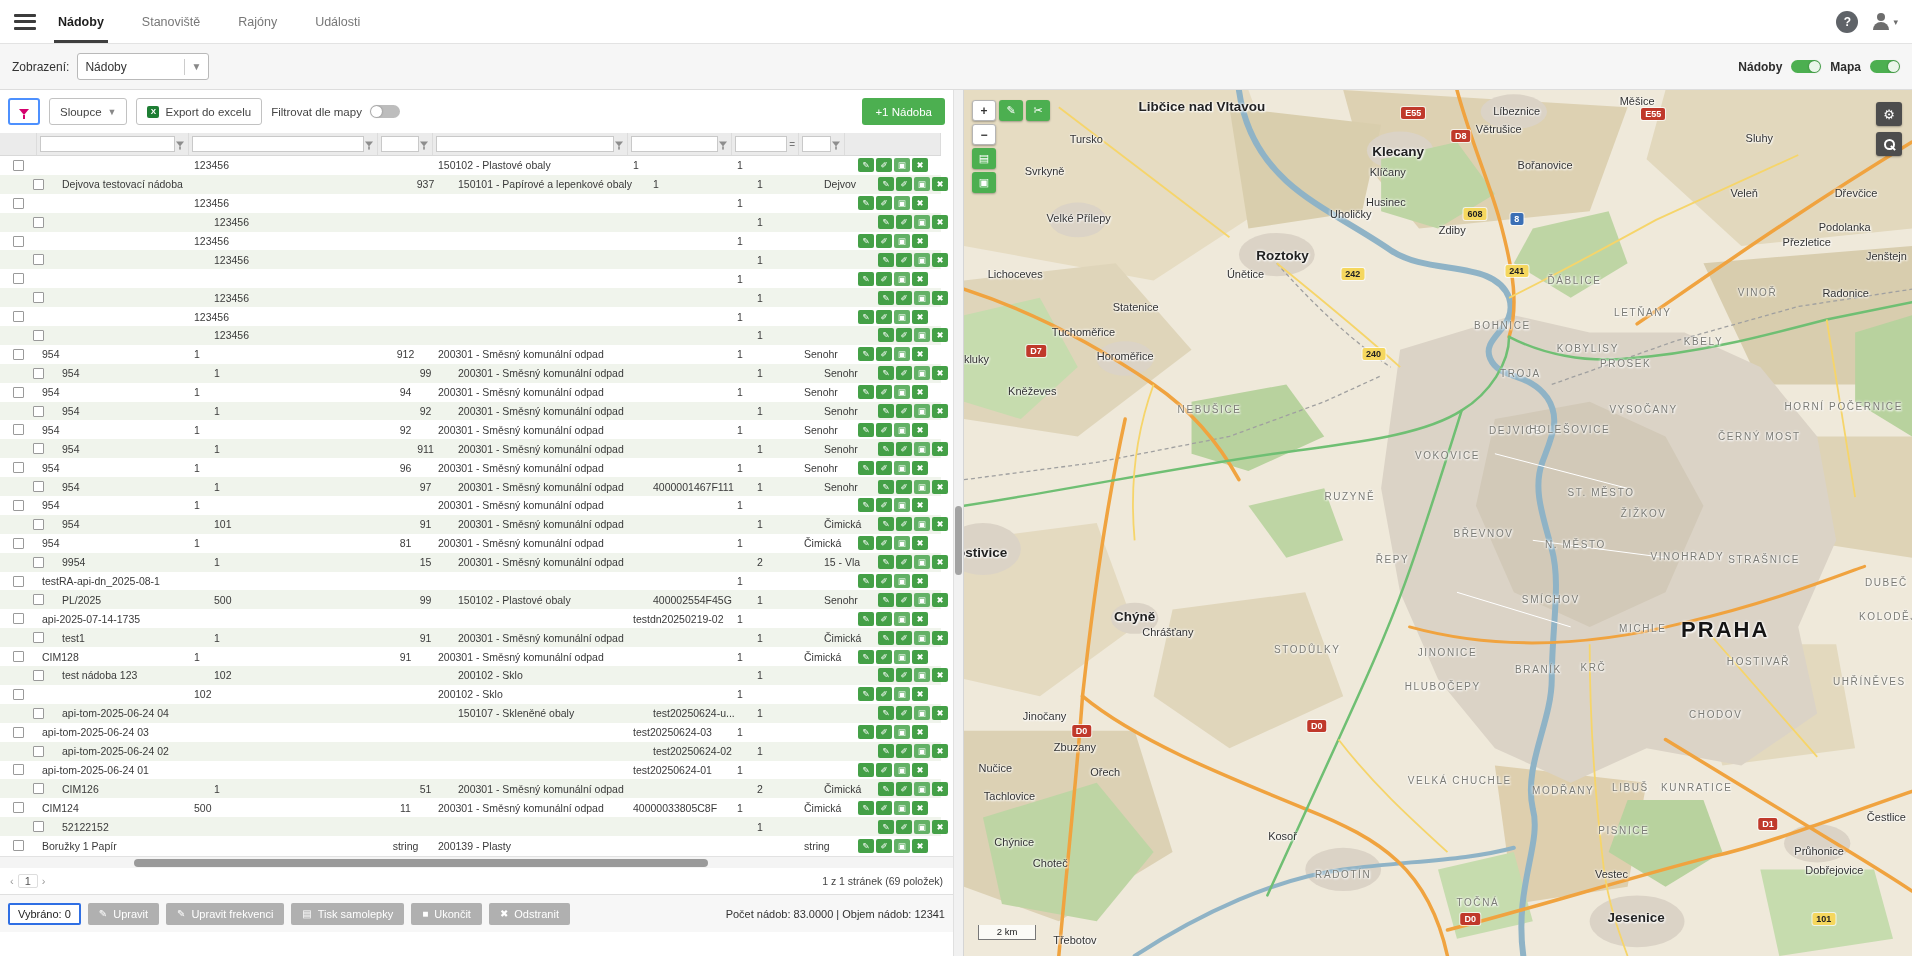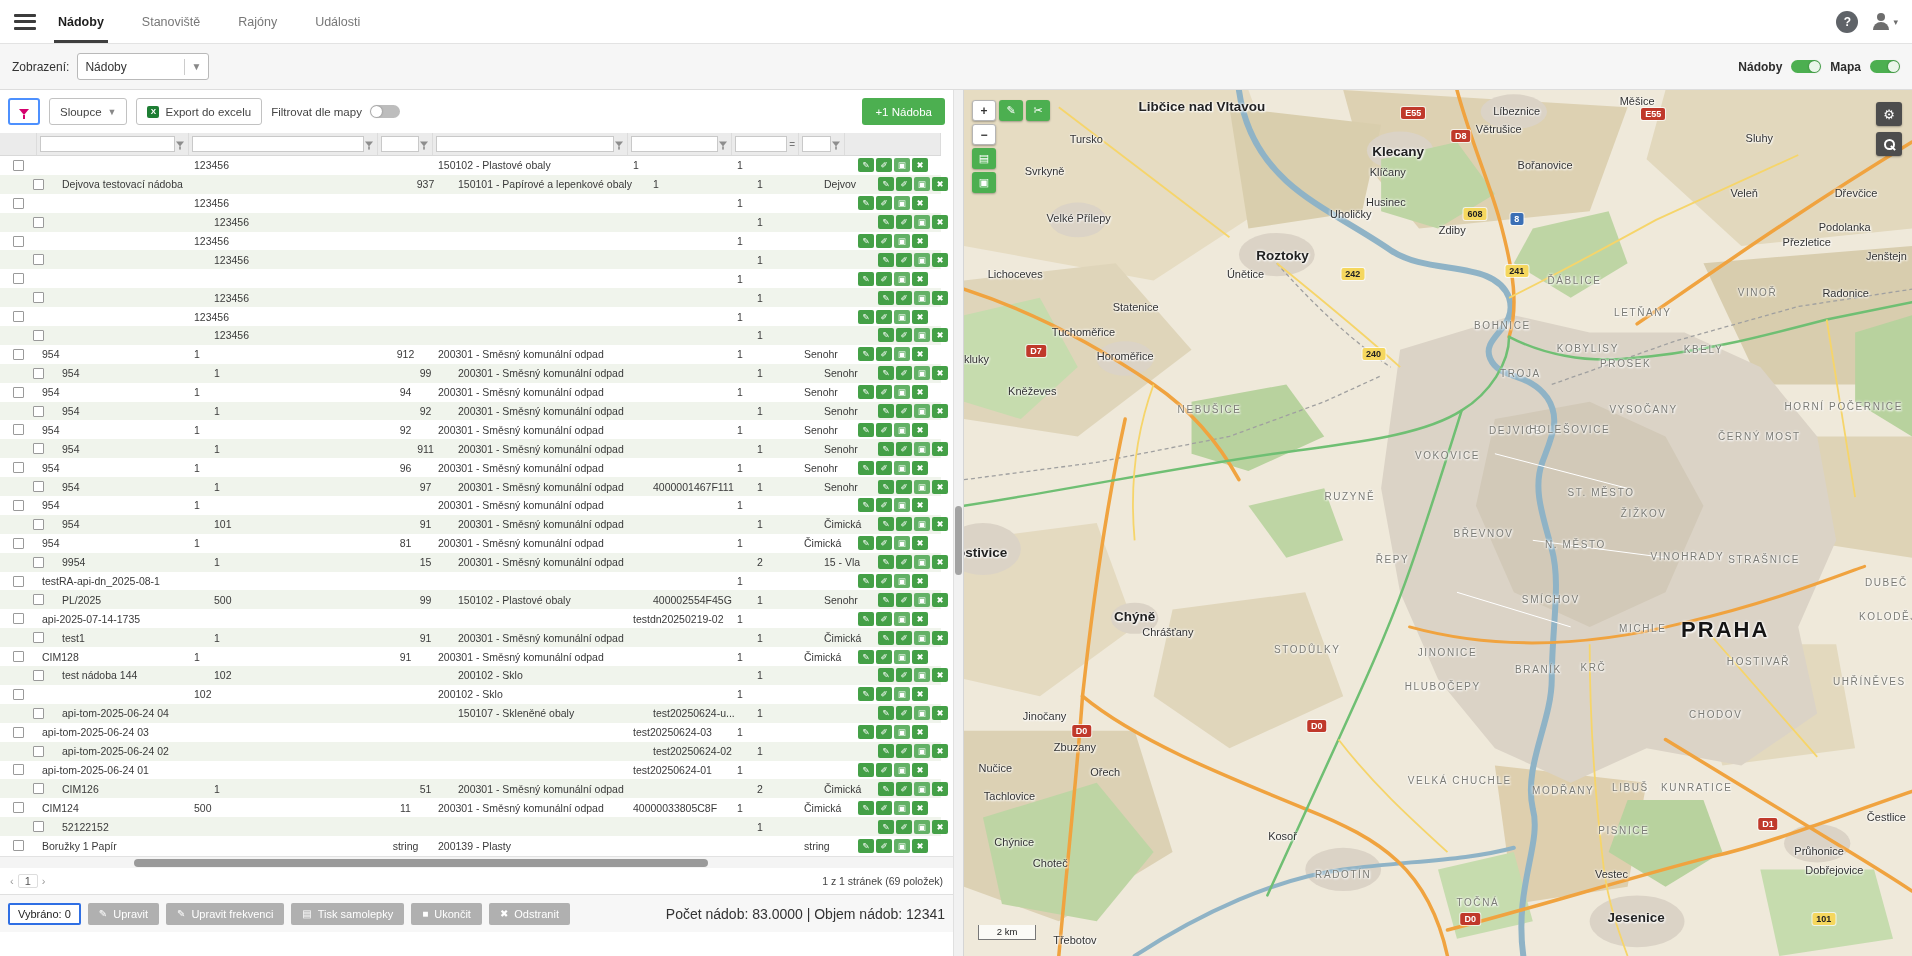--- a/index.html
+++ b/index.html
@@ -79,21 +79,21 @@
   .hscroll .thumb { position: absolute; top: 2px; left: 134px; width: 574px; height: 8px; background: #9a9a9a; border-radius: 4px; }
 
   .pager { height: 26px; display: flex; align-items: center; padding: 0 10px; font-size: 11px; color: #9a9a9a; }
   .pager .pg { margin: 0 4px; color: #555; border: 1px solid #ddd; padding: 0 6px; border-radius: 2px; background: #fff; }
   .pager-info { margin-left: auto; color: #444; font-size: 10.5px; }
 
   .footerbar { height: 38px; background: #f7f7f7; border-top: 1px solid #e0e0e0; display: flex; align-items: center; padding: 0 8px; gap: 7px; }
   .selected-box { border: 2px solid #2f6fe4; background: #fff; border-radius: 2px; padding: 3px 8px; font-size: 11px; color: #222; }
   .fbtn { background: #b0b0b0; border: none; color: #fff; font-size: 11px; border-radius: 2px; padding: 5px 11px; display: flex; align-items: center; gap: 6px; cursor: pointer; font-family: inherit; }
   .fbtn-ico { font-size: 10px; }
-  .footer-stats { margin-left: auto; font-size: 14px; color: #333; }
+  .footer-stats { margin-left: auto; font-size: 11px; color: #333; }
 
   
   .map-svg { position: absolute; inset: 0; width: 100%; height: 100%; }
   .map-labels { position: absolute; inset: 0; }
   .lbl { position: absolute; transform: translate(-50%, -50%); white-space: nowrap;
          text-shadow: 0 0 3px #fff, 0 0 3px #fff, 1px 1px 2px #fff; }
   .lbl-city { font-size: 22px; font-weight: bold; color: #141414; letter-spacing: 2px; }
   .lbl-town { font-size: 13.5px; font-weight: bold; color: #222; }
   .lbl-village { font-size: 11px; color: #333; }
   .lbl-district { font-size: 10px; color: #7b7b75; letter-spacing: 1.6px; }
@@ -694,21 +694,21 @@
               <span class="act edit">✎</span>
               <span class="act edit-dialog">✐</span>
               <span class="act duplicate">▣</span>
               <span class="act delete">✖</span>
             </div>
           </div>
           <div class="grid-row row alt">
             <div class="cell cb-cell">
               <span class="checkbox"></span>
             </div>
-            <div class="cell c0">test nádoba 144</div>
+            <div class="cell c0">test nádoba 123</div>
             <div class="cell c1">102</div>
             <div class="cell c2"></div>
             <div class="cell c3">200102 - Sklo</div>
             <div class="cell c4"></div>
             <div class="cell c5">1</div>
             <div class="cell c6"></div>
             <div class="cell akce">
               <span class="act edit">✎</span>
               <span class="act edit-dialog">✐</span>
               <span class="act duplicate">▣</span>
@@ -1040,21 +1040,21 @@
           <div class="lbl lbl-village" style="left: 9.1%; top: 89.3%;">Choteč</div>
           <div class="lbl lbl-village" style="left: 68.3%; top: 90.5%;">Vestec</div>
           <div class="lbl lbl-village" style="left: 91.8%; top: 90.1%;">Dobřejovice</div>
           <div class="lbl lbl-village" style="left: 11.7%; top: 98.2%;">Třebotov</div>
           <div class="lbl lbl-village" style="left: 97.3%; top: 83.9%;">Čestlice</div>
           <div class="lbl lbl-district" style="left: 64.4%; top: 21.9%;">ĎÁBLICE</div>
           <div class="lbl lbl-district" style="left: 83.7%; top: 23.3%;">VINOŘ</div>
           <div class="lbl lbl-district" style="left: 56.8%; top: 27.1%;">BOHNICE</div>
           <div class="lbl lbl-district" style="left: 71.6%; top: 25.6%;">LETŇANY</div>
           <div class="lbl lbl-district" style="left: 65.8%; top: 29.8%;">KOBYLISY</div>
-          <div class="lbl lbl-district" style="left: 78%; top: 29%; margin-top: 8px;">KBELY</div>
+          <div class="lbl lbl-district" style="left: 78%; top: 29%;">KBELY</div>
           <div class="lbl lbl-district" style="left: 69.8%; top: 31.5%;">PROSEK</div>
           <div class="lbl lbl-district" style="left: 58.7%; top: 32.7%;">TROJA</div>
           <div class="lbl lbl-district" style="left: 25.9%; top: 36.8%;">NEBUŠICE</div>
           <div class="lbl lbl-district" style="left: 71.7%; top: 36.8%;">VYSOČANY</div>
           <div class="lbl lbl-district" style="left: 92.8%; top: 36.5%;">HORNÍ POČERNICE</div>
           <div class="lbl lbl-district" style="left: 58.2%; top: 39.3%;">DEJVICE</div>
           <div class="lbl lbl-district" style="left: 63.9%; top: 39.1%;">HOLEŠOVICE</div>
           <div class="lbl lbl-district" style="left: 83.9%; top: 39.9%;">ČERNÝ MOST</div>
           <div class="lbl lbl-district" style="left: 51%; top: 42.2%;">VOKOVICE</div>
           <div class="lbl lbl-district" style="left: 40.7%; top: 46.9%;">RUZYNĚ</div>

